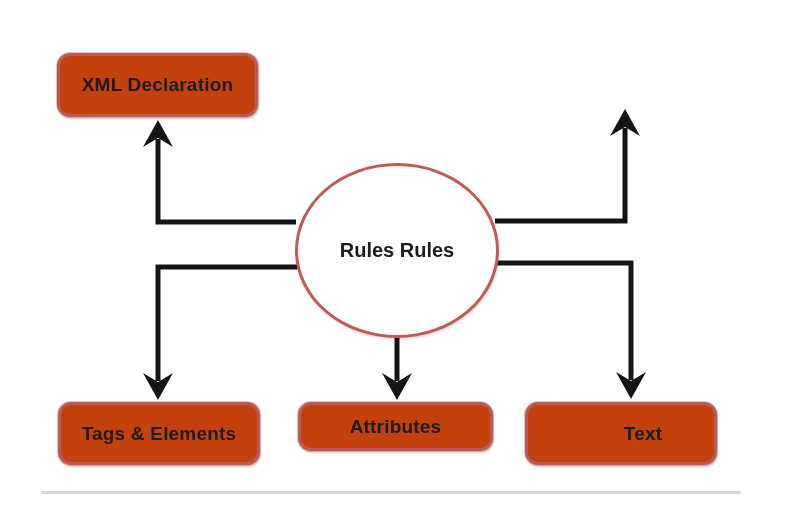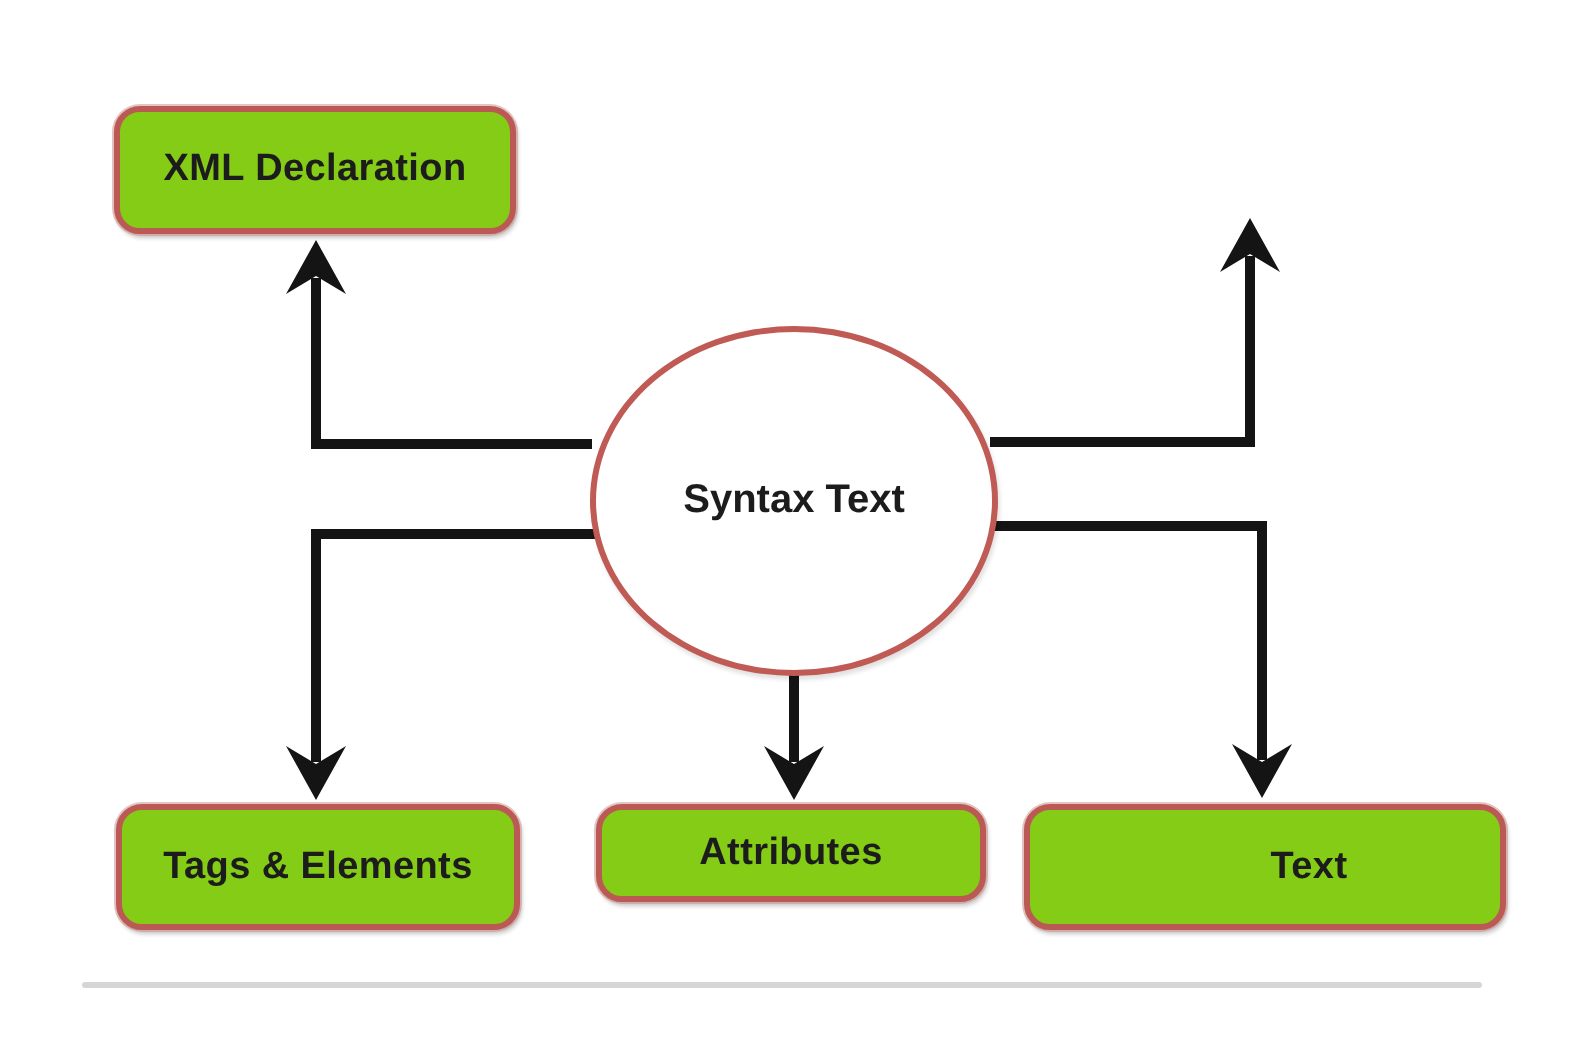--- a/index.html
+++ b/index.html
@@ -20,21 +20,21 @@
     left: 0;
     top: 0;
     width: 796px;
     height: 519px;
   }
   .node {
     position: absolute;
     box-sizing: border-box;
     border: 3px solid #bb5a55;
     border-radius: 13px;
-    background: #84cc16;
+    background: #c2410c;
     box-shadow: 0 0 0 1px rgba(210,146,142,0.55), 1px 2px 2px rgba(0,0,0,0.22);
     display: flex;
     align-items: center;
     justify-content: center;
     color: #1c1c1c;
     font-size: 19px;
     font-weight: 600;
     letter-spacing: 0.2px;
     white-space: nowrap;
   }
@@ -54,21 +54,21 @@
     justify-content: center;
     color: #1c1c1c;
     font-size: 20px;
     font-weight: 600;
     white-space: nowrap;
   }
   .node-xml      { left: 57px;  top: 53px;  width: 201px; height: 64px; }
   .node-refs     { left: 527px; top: 43px;  width: 201px; height: 63px; }
   .node-tags     { left: 58px;  top: 402px; width: 202px; height: 63px; }
   .node-attrs    { left: 298px; top: 402px; width: 195px; height: 49px; }
-  .node-text     { left: 512px; top: 402px; width: 241px; height: 63px; padding-left: 44px; }
+  .node-text     { left: 525px; top: 402px; width: 192px; height: 63px; padding-left: 44px; }
   .divider {
     position: absolute;
     left: 41px;
     top: 491px;
     width: 700px;
     height: 3px;
     border-radius: 2px;
     background: #d6d6d6;
   }
   .arrow-shaft {
@@ -113,21 +113,21 @@
       <polygon class="arrow-head" points="631,399 616,372 631,381 646,372"></polygon>
     </g>
   </svg>
 
   <div class="node node-xml">
     <span>XML Declaration</span>
   </div>
 
 
   <div class="center-node">
-    <span>Syntax Text</span>
+    <span>Rules Rules</span>
   </div>
 
   <div class="node node-tags">
     <span>Tags &amp; Elements</span>
   </div>
 
   <div class="node node-attrs">
     <span>Attributes</span>
   </div>
 

